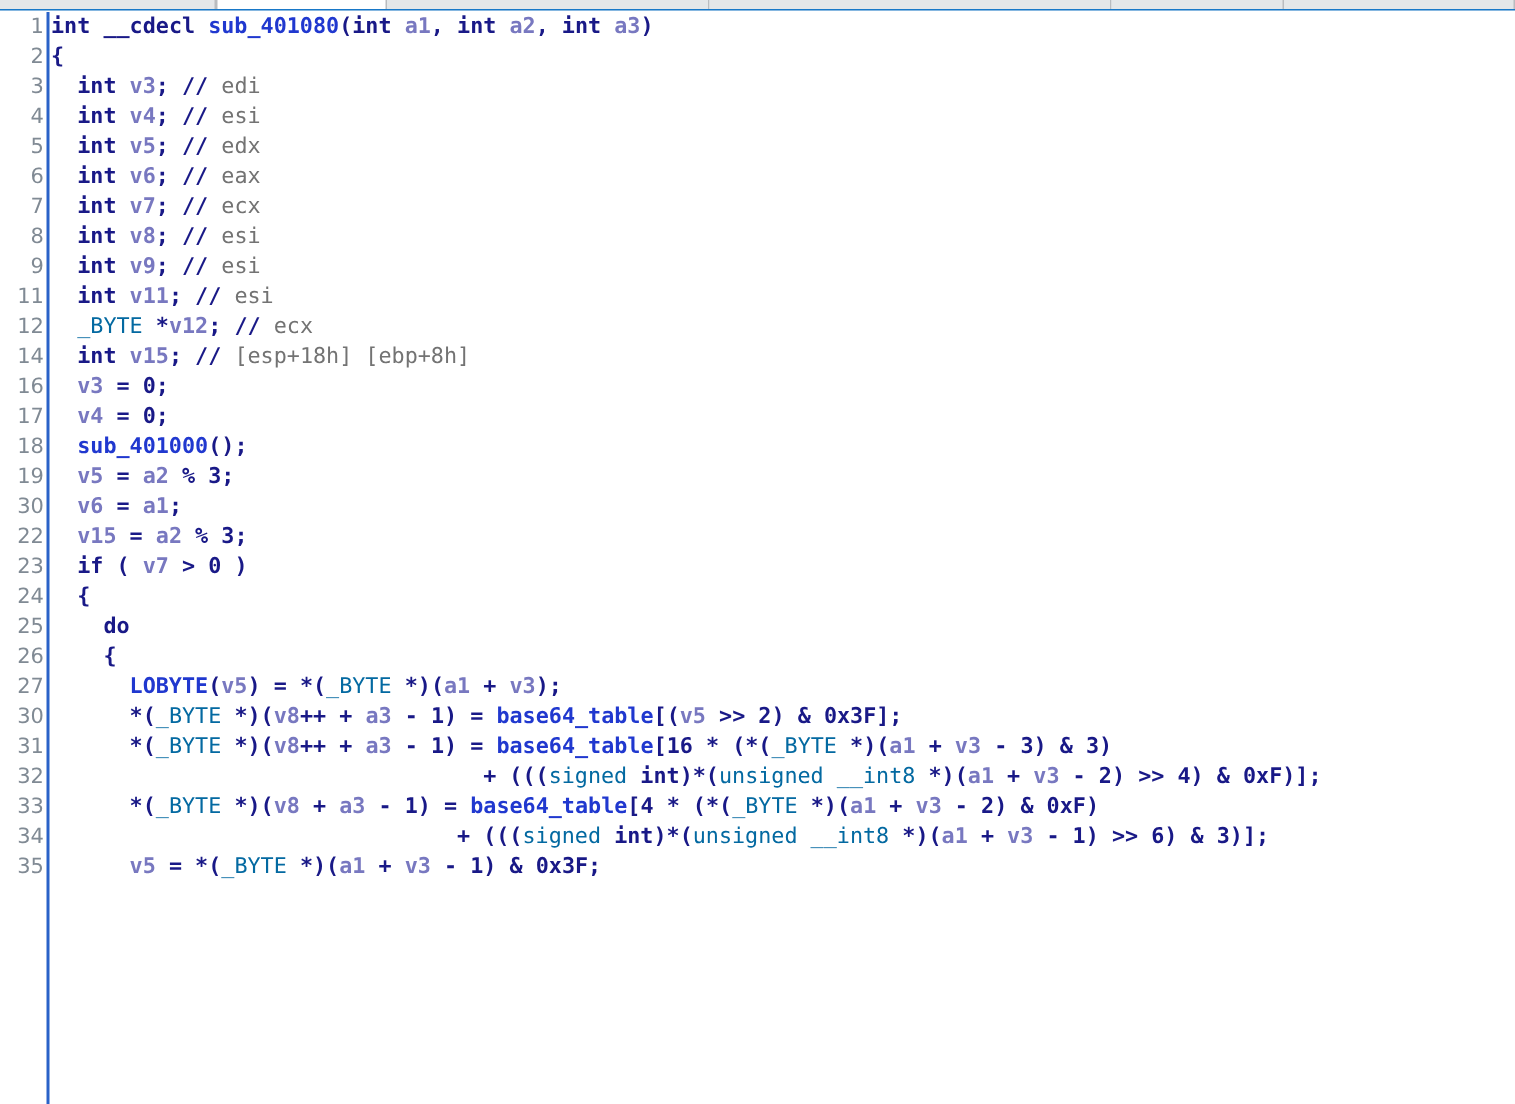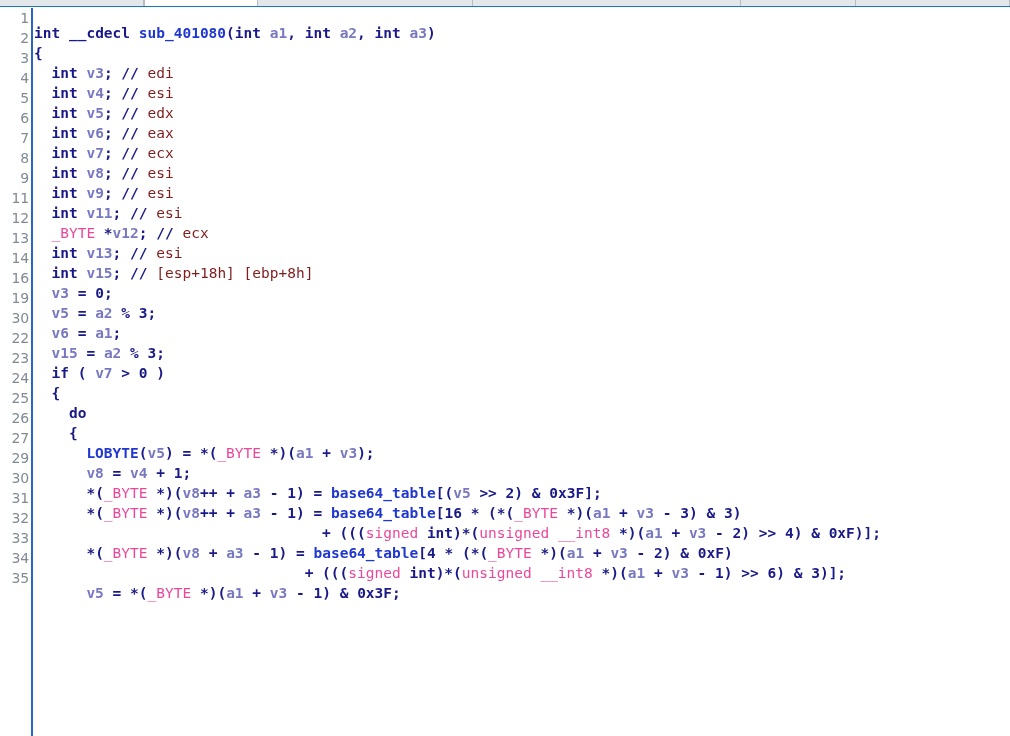--- a/index.html
+++ b/index.html
@@ -85,33 +85,33 @@
     color: #808a94;
     font-size: 14px;
     font-family: "DejaVu Sans", "Liberation Sans", sans-serif;
     letter-spacing: -0.2px;
     -webkit-user-select: none;
     user-select: none;
   }
   .ltext {
     position: absolute;
     left: 34px;
-    top: 15px;
+    top: 0;
     white-space: pre;
     letter-spacing: 0px;
     text-align: right;
   }
 
   
   .k   { color: #191987; font-weight: bold; }   
-  .ty  { color: #ec4899; }                      
+  .ty  { color: #0369a1; }                      
   .var { color: #7878c0; font-weight: bold; }   
   .fn  { color: #2038cf; font-weight: bold; }   
   .cmt { color: #191987; font-weight: bold; }   
-  .reg { color: #7f1d1d; }
+  .reg { color: #737373; }
 </style>
 </head>
 <body>
 
 <div id="tabstrip">
 
   <div class="tab" style="left: 0px; width: 144px;"></div>
     <div class="tab active" style="left: 144px; width: 114px;"></div>
     <div class="tab" style="left: 258px; width: 215px;"></div>
     <div class="tab" style="left: 473px; width: 268px;"></div>
@@ -127,32 +127,32 @@
       <div class="line"><span class="lineno">2</span><span class="ltext"><span class="k">{</span></span></div>
       <div class="line"><span class="lineno">3</span><span class="ltext">  <span class="k">int</span> <span class="var">v3</span><span class="k">;</span> <span class="cmt">//</span><span class="reg"> edi</span></span></div>
       <div class="line"><span class="lineno">4</span><span class="ltext">  <span class="k">int</span> <span class="var">v4</span><span class="k">;</span> <span class="cmt">//</span><span class="reg"> esi</span></span></div>
       <div class="line"><span class="lineno">5</span><span class="ltext">  <span class="k">int</span> <span class="var">v5</span><span class="k">;</span> <span class="cmt">//</span><span class="reg"> edx</span></span></div>
       <div class="line"><span class="lineno">6</span><span class="ltext">  <span class="k">int</span> <span class="var">v6</span><span class="k">;</span> <span class="cmt">//</span><span class="reg"> eax</span></span></div>
       <div class="line"><span class="lineno">7</span><span class="ltext">  <span class="k">int</span> <span class="var">v7</span><span class="k">;</span> <span class="cmt">//</span><span class="reg"> ecx</span></span></div>
       <div class="line"><span class="lineno">8</span><span class="ltext">  <span class="k">int</span> <span class="var">v8</span><span class="k">;</span> <span class="cmt">//</span><span class="reg"> esi</span></span></div>
       <div class="line"><span class="lineno">9</span><span class="ltext">  <span class="k">int</span> <span class="var">v9</span><span class="k">;</span> <span class="cmt">//</span><span class="reg"> esi</span></span></div>
       <div class="line"><span class="lineno">11</span><span class="ltext">  <span class="k">int</span> <span class="var">v11</span><span class="k">;</span> <span class="cmt">//</span><span class="reg"> esi</span></span></div>
       <div class="line"><span class="lineno">12</span><span class="ltext">  <span class="ty">_BYTE</span> <span class="k">*</span><span class="var">v12</span><span class="k">;</span> <span class="cmt">//</span><span class="reg"> ecx</span></span></div>
-      <div class="line"><span class="lineno">13</span><span class="ltext">  <span class="k">int</span> <span class="var">v13</span><span class="k">;</span> <span class="cmt">//</span><span class="reg"> esi</span></span></div>
       <div class="line"><span class="lineno">14</span><span class="ltext">  <span class="k">int</span> <span class="var">v15</span><span class="k">;</span> <span class="cmt">//</span><span class="reg"> [esp+18h] [ebp+8h]</span></span></div>
       <div class="line"><span class="lineno">16</span><span class="ltext">  <span class="var">v3</span> <span class="k">=</span> <span class="k">0</span><span class="k">;</span></span></div>
+      <div class="line"><span class="lineno">17</span><span class="ltext">  <span class="var">v4</span> <span class="k">=</span> <span class="k">0</span><span class="k">;</span></span></div>
+      <div class="line"><span class="lineno">18</span><span class="ltext">  <span class="fn">sub_401000</span><span class="k">(</span><span class="k">)</span><span class="k">;</span></span></div>
       <div class="line"><span class="lineno">19</span><span class="ltext">  <span class="var">v5</span> <span class="k">=</span> <span class="var">a2</span> <span class="k">%</span> <span class="k">3</span><span class="k">;</span></span></div>
       <div class="line"><span class="lineno">30</span><span class="ltext">  <span class="var">v6</span> <span class="k">=</span> <span class="var">a1</span><span class="k">;</span></span></div>
       <div class="line"><span class="lineno">22</span><span class="ltext">  <span class="var">v15</span> <span class="k">=</span> <span class="var">a2</span> <span class="k">%</span> <span class="k">3</span><span class="k">;</span></span></div>
       <div class="line"><span class="lineno">23</span><span class="ltext">  <span class="k">if</span> <span class="k">(</span> <span class="var">v7</span> <span class="k">&gt;</span> <span class="k">0</span> <span class="k">)</span></span></div>
       <div class="line"><span class="lineno">24</span><span class="ltext">  <span class="k">{</span></span></div>
       <div class="line"><span class="lineno">25</span><span class="ltext">    <span class="k">do</span></span></div>
       <div class="line"><span class="lineno">26</span><span class="ltext">    <span class="k">{</span></span></div>
       <div class="line"><span class="lineno">27</span><span class="ltext">      <span class="fn">LOBYTE</span><span class="k">(</span><span class="var">v5</span><span class="k">)</span> <span class="k">=</span> <span class="k">*</span><span class="k">(</span><span class="ty">_BYTE</span> <span class="k">*</span><span class="k">)</span><span class="k">(</span><span class="var">a1</span> <span class="k">+</span> <span class="var">v3</span><span class="k">)</span><span class="k">;</span></span></div>
-      <div class="line"><span class="lineno">29</span><span class="ltext">      <span class="var">v8</span> <span class="k">=</span> <span class="var">v4</span> <span class="k">+</span> <span class="k">1</span><span class="k">;</span></span></div>
       <div class="line"><span class="lineno">30</span><span class="ltext">      <span class="k">*</span><span class="k">(</span><span class="ty">_BYTE</span> <span class="k">*</span><span class="k">)</span><span class="k">(</span><span class="var">v8</span><span class="k">+</span><span class="k">+</span> <span class="k">+</span> <span class="var">a3</span> <span class="k">-</span> <span class="k">1</span><span class="k">)</span> <span class="k">=</span> <span class="fn">base64_table</span><span class="k">[</span><span class="k">(</span><span class="var">v5</span> <span class="k">&gt;</span><span class="k">&gt;</span> <span class="k">2</span><span class="k">)</span> <span class="k">&amp;</span> <span class="k">0x3F</span><span class="k">]</span><span class="k">;</span></span></div>
       <div class="line"><span class="lineno">31</span><span class="ltext">      <span class="k">*</span><span class="k">(</span><span class="ty">_BYTE</span> <span class="k">*</span><span class="k">)</span><span class="k">(</span><span class="var">v8</span><span class="k">+</span><span class="k">+</span> <span class="k">+</span> <span class="var">a3</span> <span class="k">-</span> <span class="k">1</span><span class="k">)</span> <span class="k">=</span> <span class="fn">base64_table</span><span class="k">[</span><span class="k">16</span> <span class="k">*</span> <span class="k">(</span><span class="k">*</span><span class="k">(</span><span class="ty">_BYTE</span> <span class="k">*</span><span class="k">)</span><span class="k">(</span><span class="var">a1</span> <span class="k">+</span> <span class="var">v3</span> <span class="k">-</span> <span class="k">3</span><span class="k">)</span> <span class="k">&amp;</span> <span class="k">3</span><span class="k">)</span></span></div>
       <div class="line"><span class="lineno">32</span><span class="ltext">                                 <span class="k">+</span> <span class="k">(</span><span class="k">(</span><span class="k">(</span><span class="ty">signed</span> <span class="k">int</span><span class="k">)</span><span class="k">*</span><span class="k">(</span><span class="ty">unsigned</span> <span class="ty">__int8</span> <span class="k">*</span><span class="k">)</span><span class="k">(</span><span class="var">a1</span> <span class="k">+</span> <span class="var">v3</span> <span class="k">-</span> <span class="k">2</span><span class="k">)</span> <span class="k">&gt;</span><span class="k">&gt;</span> <span class="k">4</span><span class="k">)</span> <span class="k">&amp;</span> <span class="k">0xF</span><span class="k">)</span><span class="k">]</span><span class="k">;</span></span></div>
       <div class="line"><span class="lineno">33</span><span class="ltext">      <span class="k">*</span><span class="k">(</span><span class="ty">_BYTE</span> <span class="k">*</span><span class="k">)</span><span class="k">(</span><span class="var">v8</span> <span class="k">+</span> <span class="var">a3</span> <span class="k">-</span> <span class="k">1</span><span class="k">)</span> <span class="k">=</span> <span class="fn">base64_table</span><span class="k">[</span><span class="k">4</span> <span class="k">*</span> <span class="k">(</span><span class="k">*</span><span class="k">(</span><span class="ty">_BYTE</span> <span class="k">*</span><span class="k">)</span><span class="k">(</span><span class="var">a1</span> <span class="k">+</span> <span class="var">v3</span> <span class="k">-</span> <span class="k">2</span><span class="k">)</span> <span class="k">&amp;</span> <span class="k">0xF</span><span class="k">)</span></span></div>
       <div class="line"><span class="lineno">34</span><span class="ltext">                               <span class="k">+</span> <span class="k">(</span><span class="k">(</span><span class="k">(</span><span class="ty">signed</span> <span class="k">int</span><span class="k">)</span><span class="k">*</span><span class="k">(</span><span class="ty">unsigned</span> <span class="ty">__int8</span> <span class="k">*</span><span class="k">)</span><span class="k">(</span><span class="var">a1</span> <span class="k">+</span> <span class="var">v3</span> <span class="k">-</span> <span class="k">1</span><span class="k">)</span> <span class="k">&gt;</span><span class="k">&gt;</span> <span class="k">6</span><span class="k">)</span> <span class="k">&amp;</span> <span class="k">3</span><span class="k">)</span><span class="k">]</span><span class="k">;</span></span></div>
       <div class="line"><span class="lineno">35</span><span class="ltext">      <span class="var">v5</span> <span class="k">=</span> <span class="k">*</span><span class="k">(</span><span class="ty">_BYTE</span> <span class="k">*</span><span class="k">)</span><span class="k">(</span><span class="var">a1</span> <span class="k">+</span> <span class="var">v3</span> <span class="k">-</span> <span class="k">1</span><span class="k">)</span> <span class="k">&amp;</span> <span class="k">0x3F</span><span class="k">;</span></span></div>
     </div>
 </div>
 
 </body></html>

